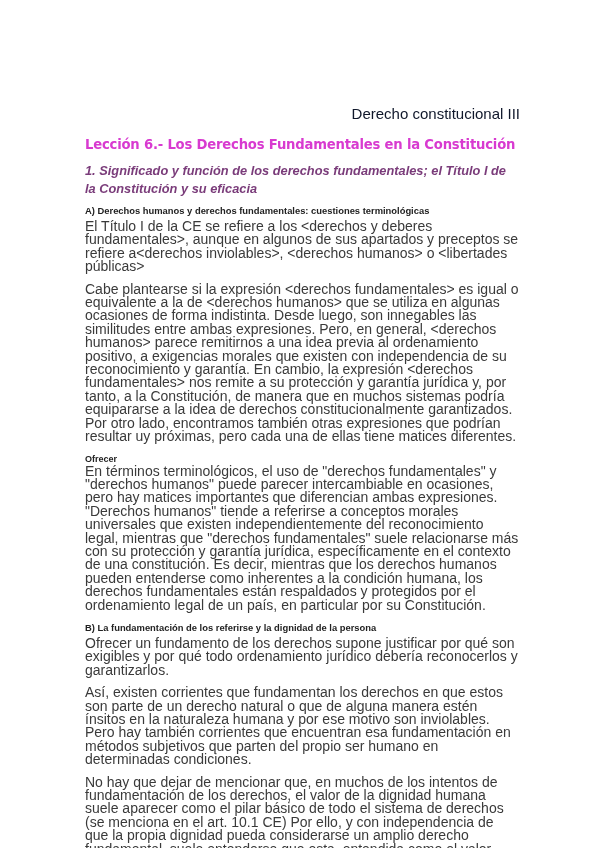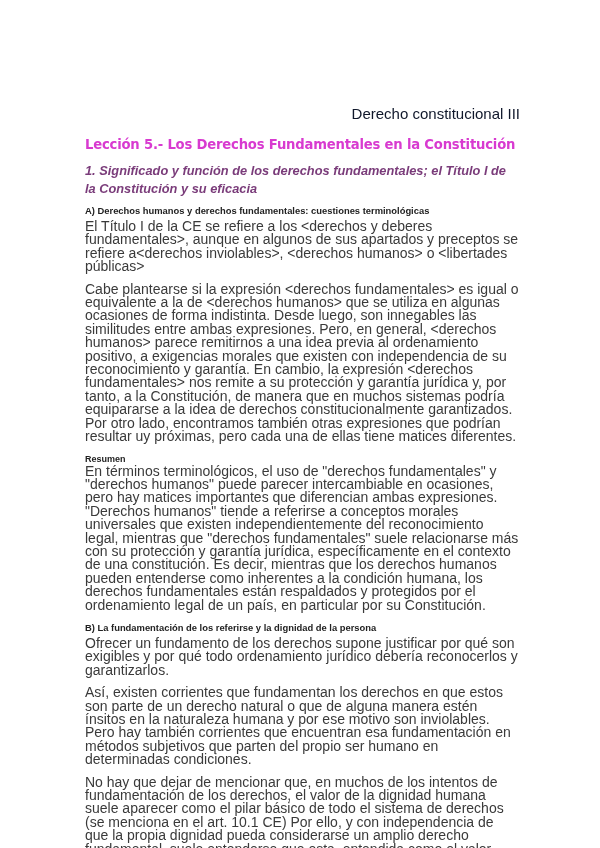--- a/index.html
+++ b/index.html
@@ -14,27 +14,27 @@
     .subhead { font-weight: bold; font-size: 9.4px; color: #222;
                margin: 0 0 3px 0; line-height: 13px; }
     .para { font-size: 14px; line-height: 13.4px; margin: 0 0 9px 0; color: #3a3a3a; }
     .resumen-title { font-weight: bold; font-size: 9px; color: #222; margin: 0; line-height: 12px; }
   </style>
 </head>
 <body>
 
 <div class="page">
   <h1 class="title">Derecho constitucional III</h1>
-  <h2 class="lesson">Lección 5.- Los Derechos Fundamentales en la Constitución</h2>
+  <h2 class="lesson">Lección 6.- Los Derechos Fundamentales en la Constitución</h2>
   <h3 class="section"> 1. Significado y función de los derechos fundamentales; el Título I de la Constitución y su eficacia</h3>
 
   <h4 class="subhead">A) Derechos humanos y derechos fundamentales: cuestiones terminológicas</h4>
   <p class="para">El Título I de la CE se refiere a los &lt;derechos y deberes fundamentales&gt;, aunque en algunos de sus apartados y preceptos se refiere a&lt;derechos inviolables&gt;, &lt;derechos humanos&gt; o &lt;libertades públicas&gt;</p>
   <p class="para">Cabe plantearse si la expresión &lt;derechos fundamentales&gt; es igual o equivalente a la de &lt;derechos humanos&gt; que se utiliza en algunas ocasiones de forma indistinta. Desde luego, son innegables las similitudes entre ambas expresiones. Pero, en general, &lt;derechos humanos&gt; parece remitirnos a una idea previa al ordenamiento positivo, a exigencias morales que existen con independencia de su reconocimiento y garantía. En cambio, la expresión &lt;derechos fundamentales&gt; nos remite a su protección y garantía jurídica y, por tanto, a la Constitución, de manera que en muchos sistemas podría equipararse a la idea de derechos constitucionalmente garantizados. Por otro lado, encontramos también otras expresiones que podrían resultar uy próximas, pero cada una de ellas tiene matices diferentes.</p>
 
-  <p class="resumen-title">Resumen</p>
+  <p class="resumen-title">Ofrecer</p>
   <p class="para"> En términos terminológicos, el uso de "derechos fundamentales" y "derechos humanos" puede parecer intercambiable en ocasiones, pero hay matices importantes que diferencian ambas expresiones. "Derechos humanos" tiende a referirse a conceptos morales universales que existen independientemente del reconocimiento legal, mientras que "derechos fundamentales" suele relacionarse más con su protección y garantía jurídica, específicamente en el contexto de una constitución. Es decir, mientras que los derechos humanos pueden entenderse como inherentes a la condición humana, los derechos fundamentales están respaldados y protegidos por el ordenamiento legal de un país, en particular por su Constitución.</p>
 
   <h4 class="subhead">B) La fundamentación de los referirse y la dignidad de la persona</h4>
   <p class="para">Ofrecer un fundamento de los derechos supone justificar por qué son exigibles y por qué todo ordenamiento jurídico debería reconocerlos y garantizarlos.</p>
   <p class="para">Así, existen corrientes que fundamentan los derechos en que estos son parte de un derecho natural o que de alguna manera estén ínsitos en la naturaleza humana y por ese motivo son inviolables. Pero hay también corrientes que encuentran esa fundamentación en métodos subjetivos que parten del propio ser humano en determinadas condiciones.</p>
   <p class="para">No hay que dejar de mencionar que, en muchos de los intentos de fundamentación de los derechos, el valor de la dignidad humana suele aparecer como el pilar básico de todo el sistema de derechos (se menciona en el art.  10.1 CE) Por ello, y con independencia de que la propia dignidad pueda considerarse un amplio derecho fundamental, suele entenderse que esta, entendida como el valor especial predicable de todo ser humano y que impide su instrumentalización, sirve como fundamento de todos los derechos fundamentales. El Tribunal Constitucional español ha destacado insistentemente la trascendencia y el significado de este valor. Así, ha afirmado por ejemplo que &lt;la dignidad ha de permanecer inalterada cualquiera que sea la situación en la que la persona se encuentre&gt;</p>
 </div>
 
 </body></html>

